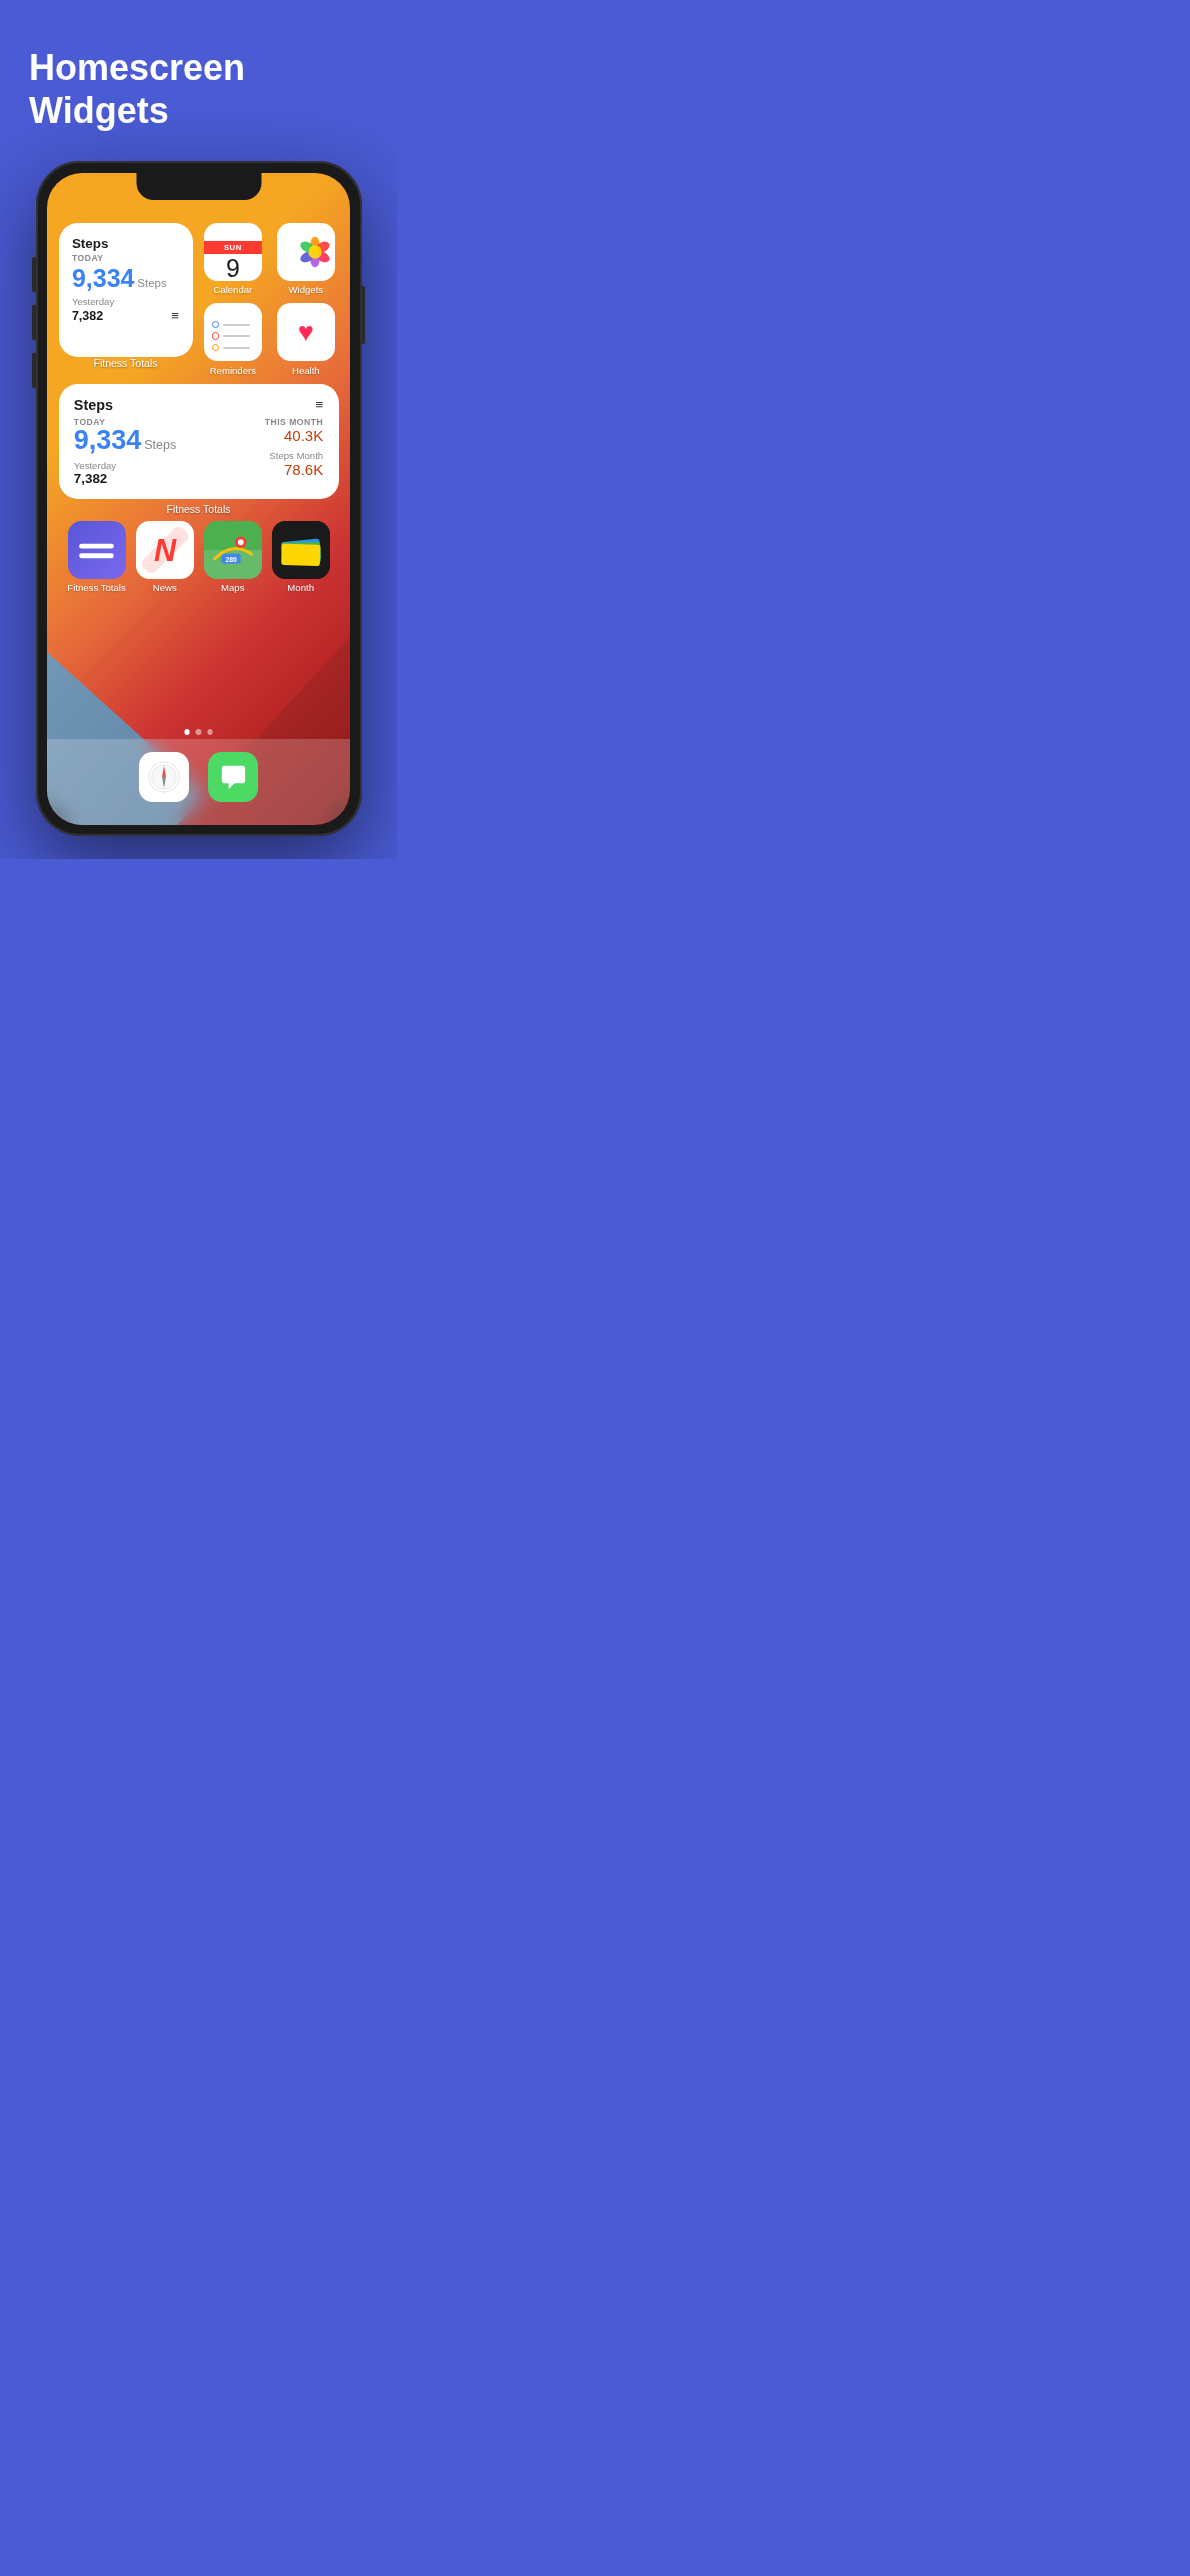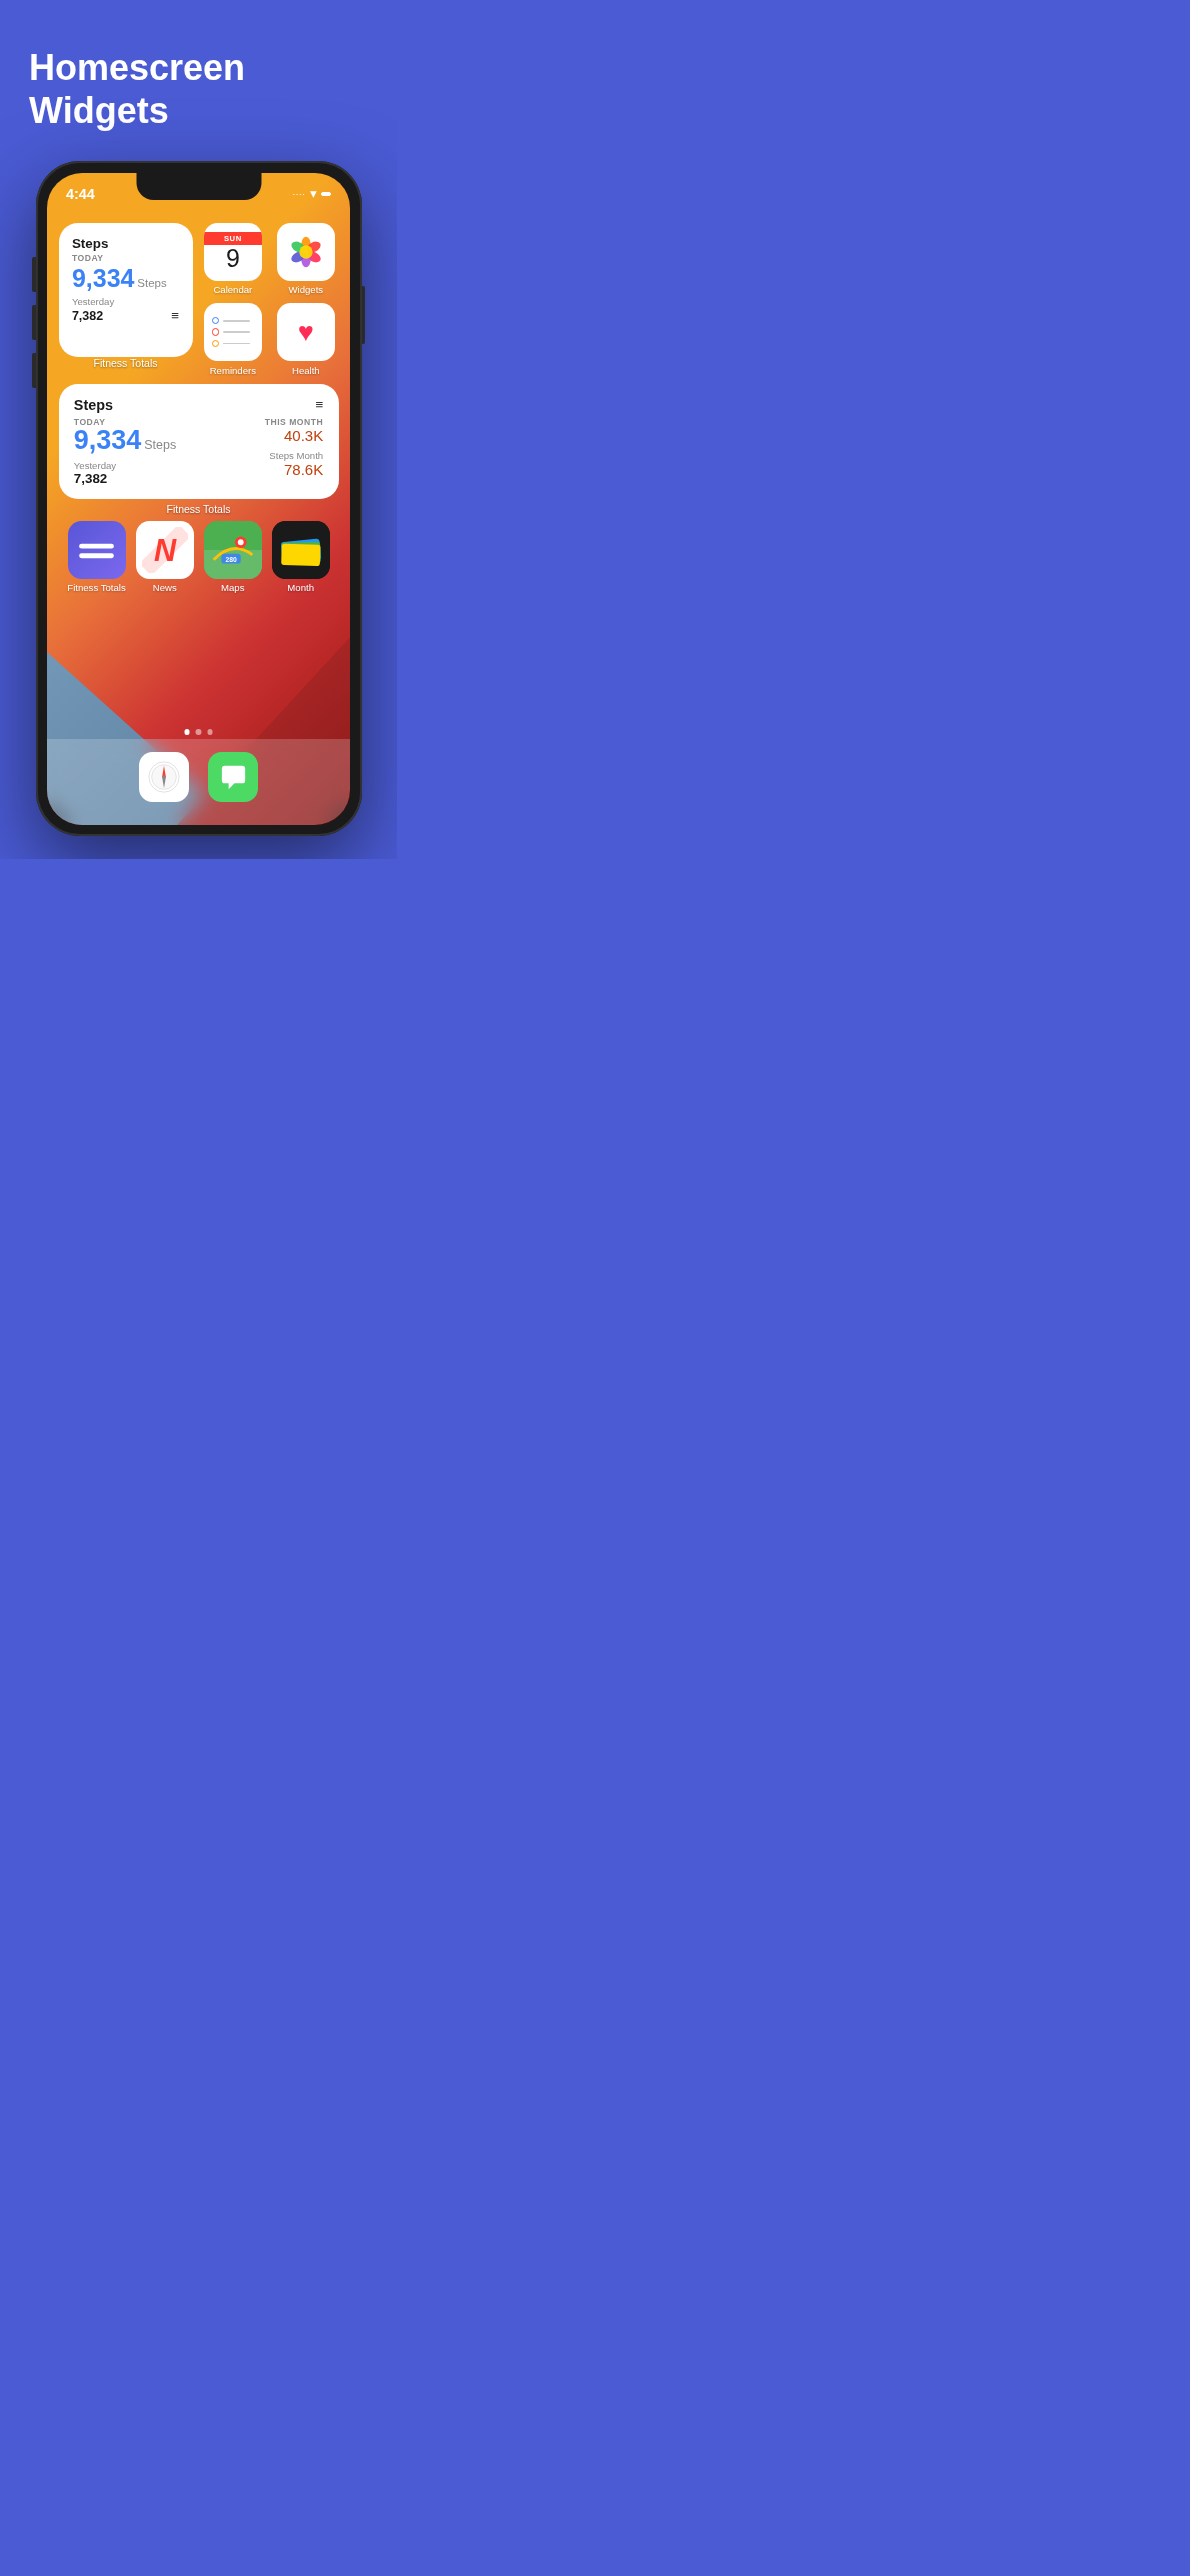--- a/index.html
+++ b/index.html
@@ -217,21 +217,21 @@
       flex-direction: column;
       align-items: center;
       gap: 3.8px;
     }
     .app-icon {
       width: 58px;
       height: 58px;
       border-radius: 13.4px;
       display: flex;
       align-items: center;
-      justify-content: center;
+      justify-content: flex-end;
       overflow: hidden;
     }
     .app-label {
       font-size: 9.6px;
       color: white;
       text-align: left;
       text-shadow: 0 1px 1.9px rgba(0,0,0,0.3);
     }
 
     
@@ -496,28 +496,20 @@
 
 <div class="phone-container">
   <div class="phone-shell">
     <div class="phone-screen">
 
       <div class="wallpaper-shape1"></div>
       <div class="wallpaper-shape2"></div>
 
       <div class="notch"></div>
 
-      <div class="status-bar">
-        <span class="status-time">4:44</span>
-        <div class="status-icons">
-          <span style="color:white;font-size:9.6px;">····</span>
-          <span style="color:white;font-size:13.4px;">▾</span>
-          <span style="color:white;font-size:11.5px;border:1.4px solid white;padding:1px 3.8px;border-radius:1.9px;background:white;color:#1a1a1a;font-size:8.6px;">    </span>
-        </div>
-      </div>
 
       <div class="home-content">
 
         <div class="widget-row-large">
 
           <div>
             <div class="widget-small">
               <div class="widget-title">Steps</div>
               <div class="widget-label">TODAY</div>
               <div style="display:flex;align-items:baseline;gap:2.9px;">

